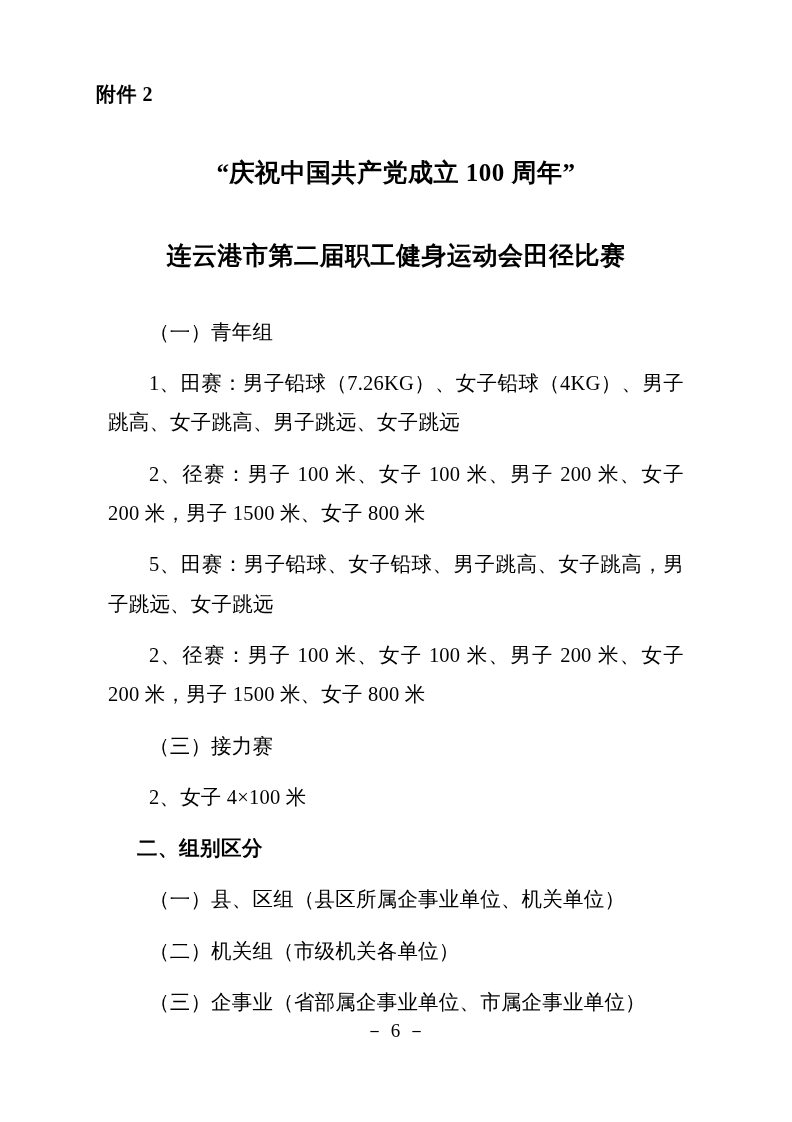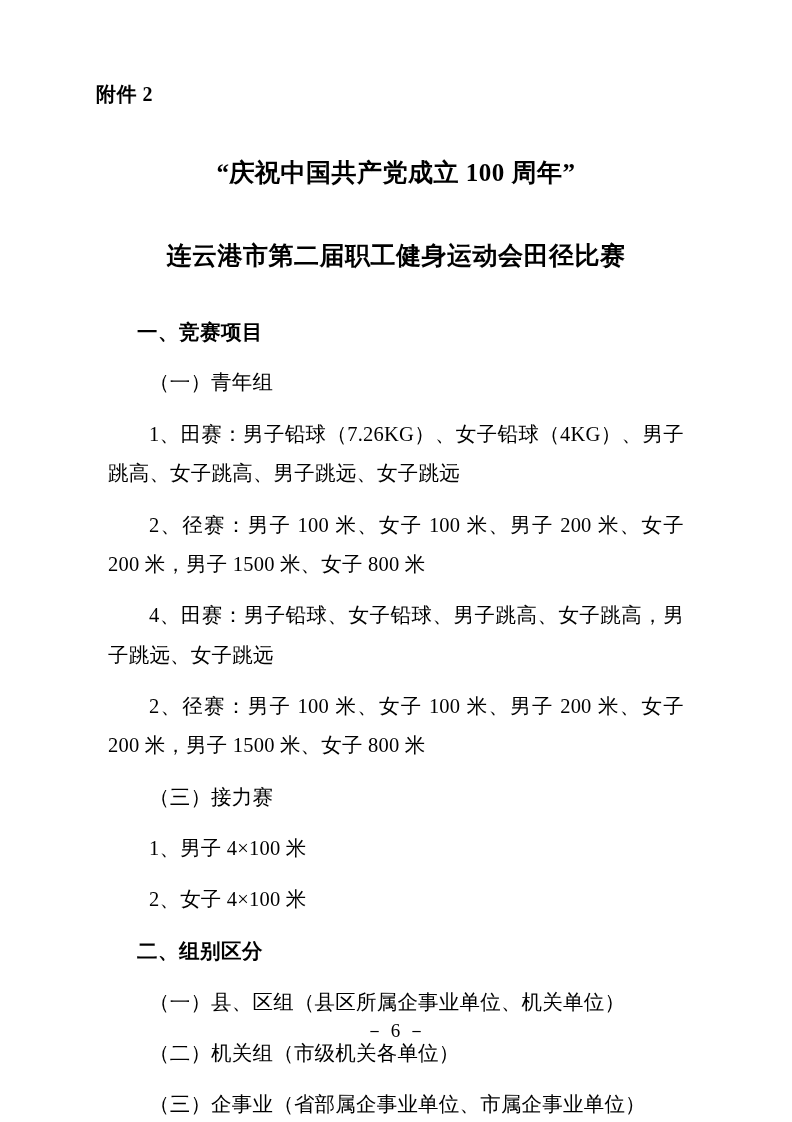--- a/index.html
+++ b/index.html
@@ -75,28 +75,26 @@
 <div class="page">
 
   <div class="attach-label">附件 2</div>
 
   <div class="doc-title">
     <span class="tline">“庆祝中国共产党成立 100 周年”</span>
     <span class="tline">连云港市第二届职工健身运动会田径比赛</span>
   </div>
 
   <div class="section">
-    <p class="section-heading">一、竞赛项目</p>
     <p class="para">（一）青年组</p>
     <p class="para">1、田赛：男子铅球（7.26KG）、女子铅球（4KG）、男子跳高、女子跳高、男子跳远、女子跳远</p>
     <p class="para">2、径赛：男子 100 米、女子 100 米、男子 200 米、女子 200 米，男子 1500 米、女子 800 米</p>
-    <p class="para">4、田赛：男子铅球、女子铅球、男子跳高、女子跳高，男子跳远、女子跳远</p>
+    <p class="para">5、田赛：男子铅球、女子铅球、男子跳高、女子跳高，男子跳远、女子跳远</p>
     <p class="para">2、径赛：男子 100 米、女子 100 米、男子 200 米、女子 200 米，男子 1500 米、女子 800 米</p>
     <p class="para">（三）接力赛</p>
-    <p class="para">1、男子 4×100 米</p>
     <p class="para">2、女子 4×100 米</p>
   </div>
 
   <div class="section">
     <p class="section-heading">二、组别区分</p>
     <p class="para">（一）县、区组（县区所属企事业单位、机关单位）</p>
     <p class="para">（二）机关组（市级机关各单位）</p>
     <p class="para">（三）企事业（省部属企事业单位、市属企事业单位）</p>
   </div>
 

